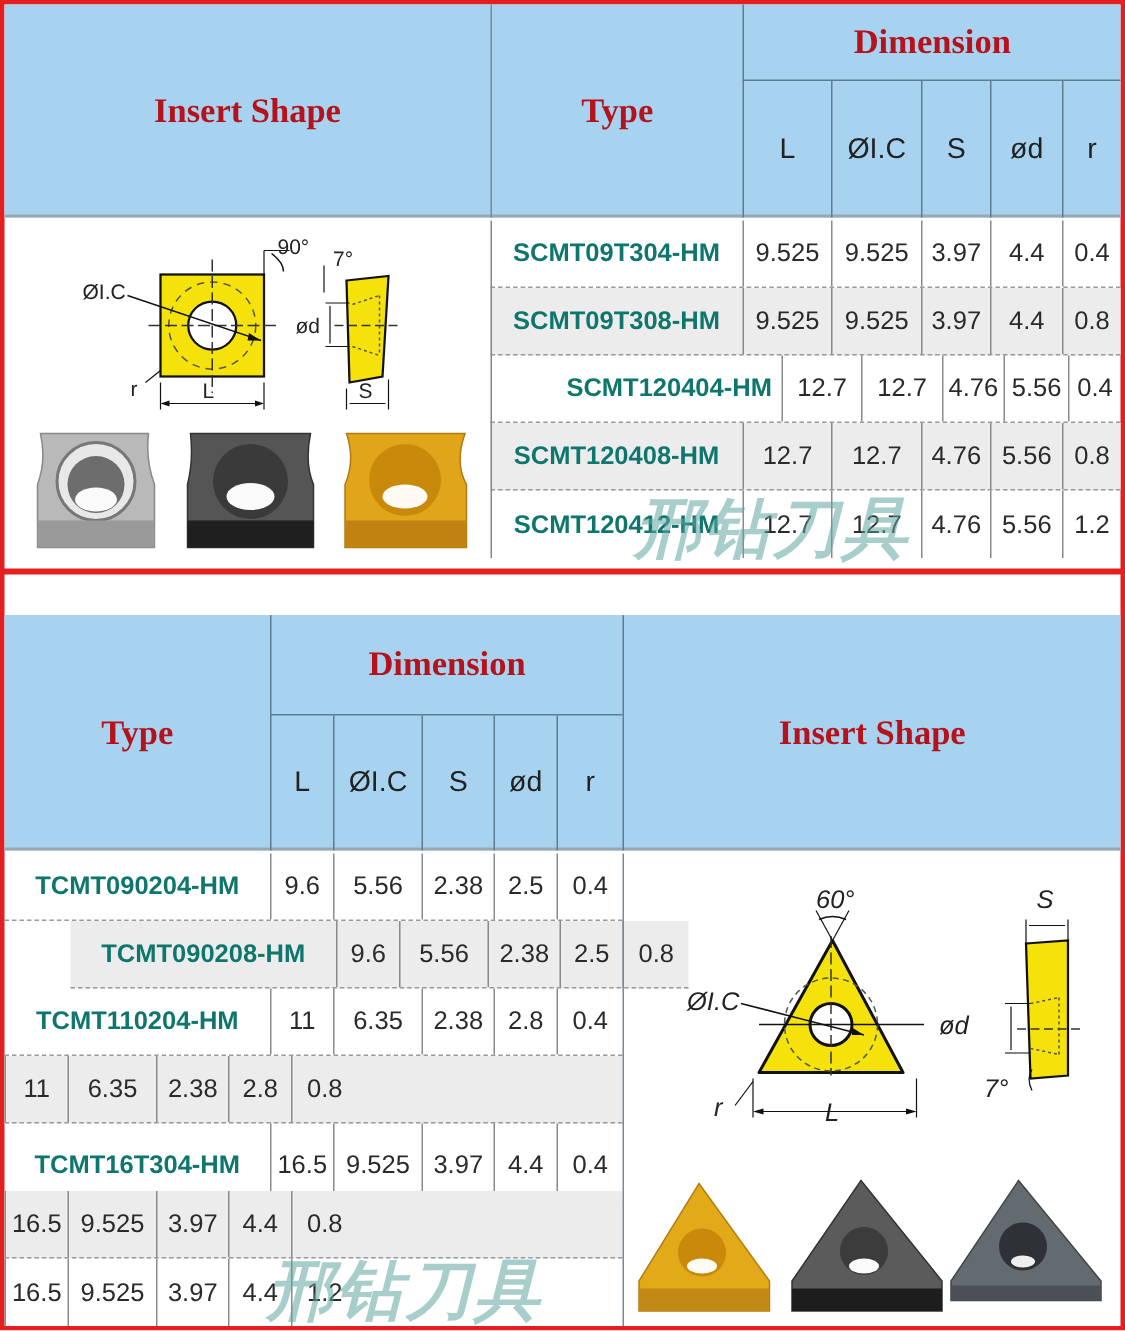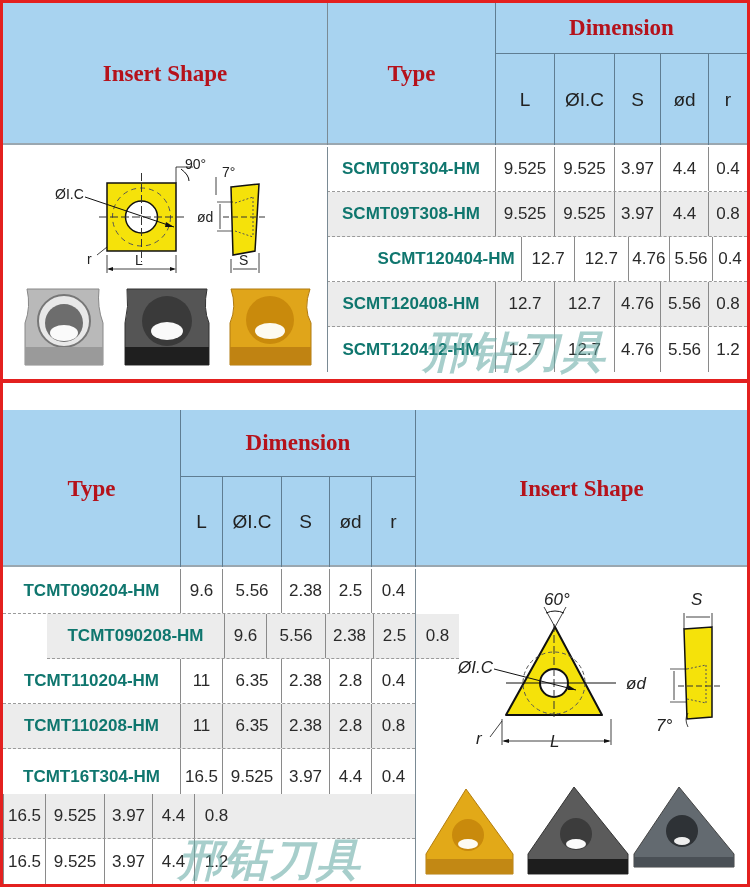--- a/index.html
+++ b/index.html
@@ -166,21 +166,20 @@
   </div>
   <div class="row" style="left:0;top:276px;width:412px;height:45px;">
     <div class="cell type" style="width:177px;">TCMT110204-HM</div>
     <div class="cell" style="width:42px;">11</div>
     <div class="cell" style="width:59px;">6.35</div>
     <div class="cell" style="width:48px;">2.38</div>
     <div class="cell" style="width:42px;">2.8</div>
     <div class="cell" style="width:44px;">0.4</div>
   </div>
   <div class="row alt" style="left:0;top:321px;width:412px;height:45px;">
-    <div class="cell type" style="width:177px;">TCMT110208-HM</div>
     <div class="cell" style="width:42px;">11</div>
     <div class="cell" style="width:59px;">6.35</div>
     <div class="cell" style="width:48px;">2.38</div>
     <div class="cell" style="width:42px;">2.8</div>
     <div class="cell" style="width:44px;">0.8</div>
   </div>
   <div class="row" style="left:0;top:366px;width:412px;height:56px;">
     <div class="cell type" style="width:177px;">TCMT16T304-HM</div>
     <div class="cell" style="width:42px;">16.5</div>
     <div class="cell" style="width:59px;">9.525</div>

